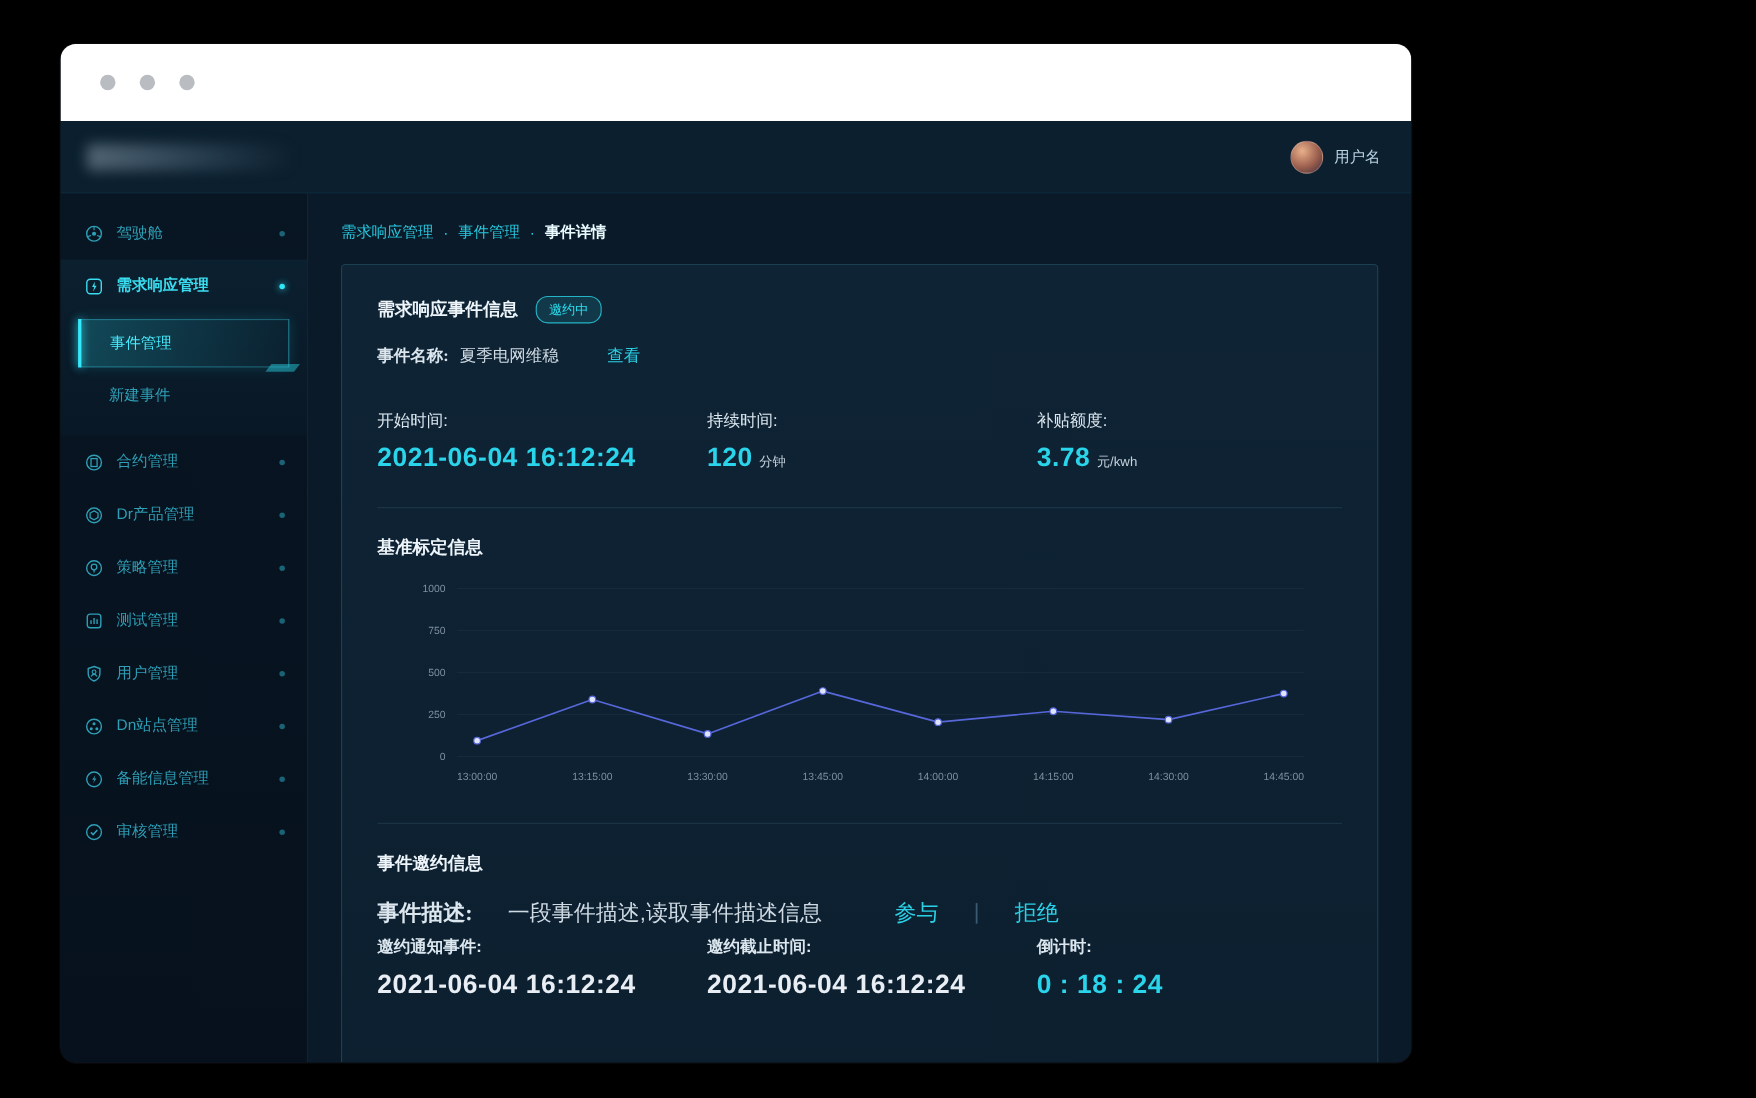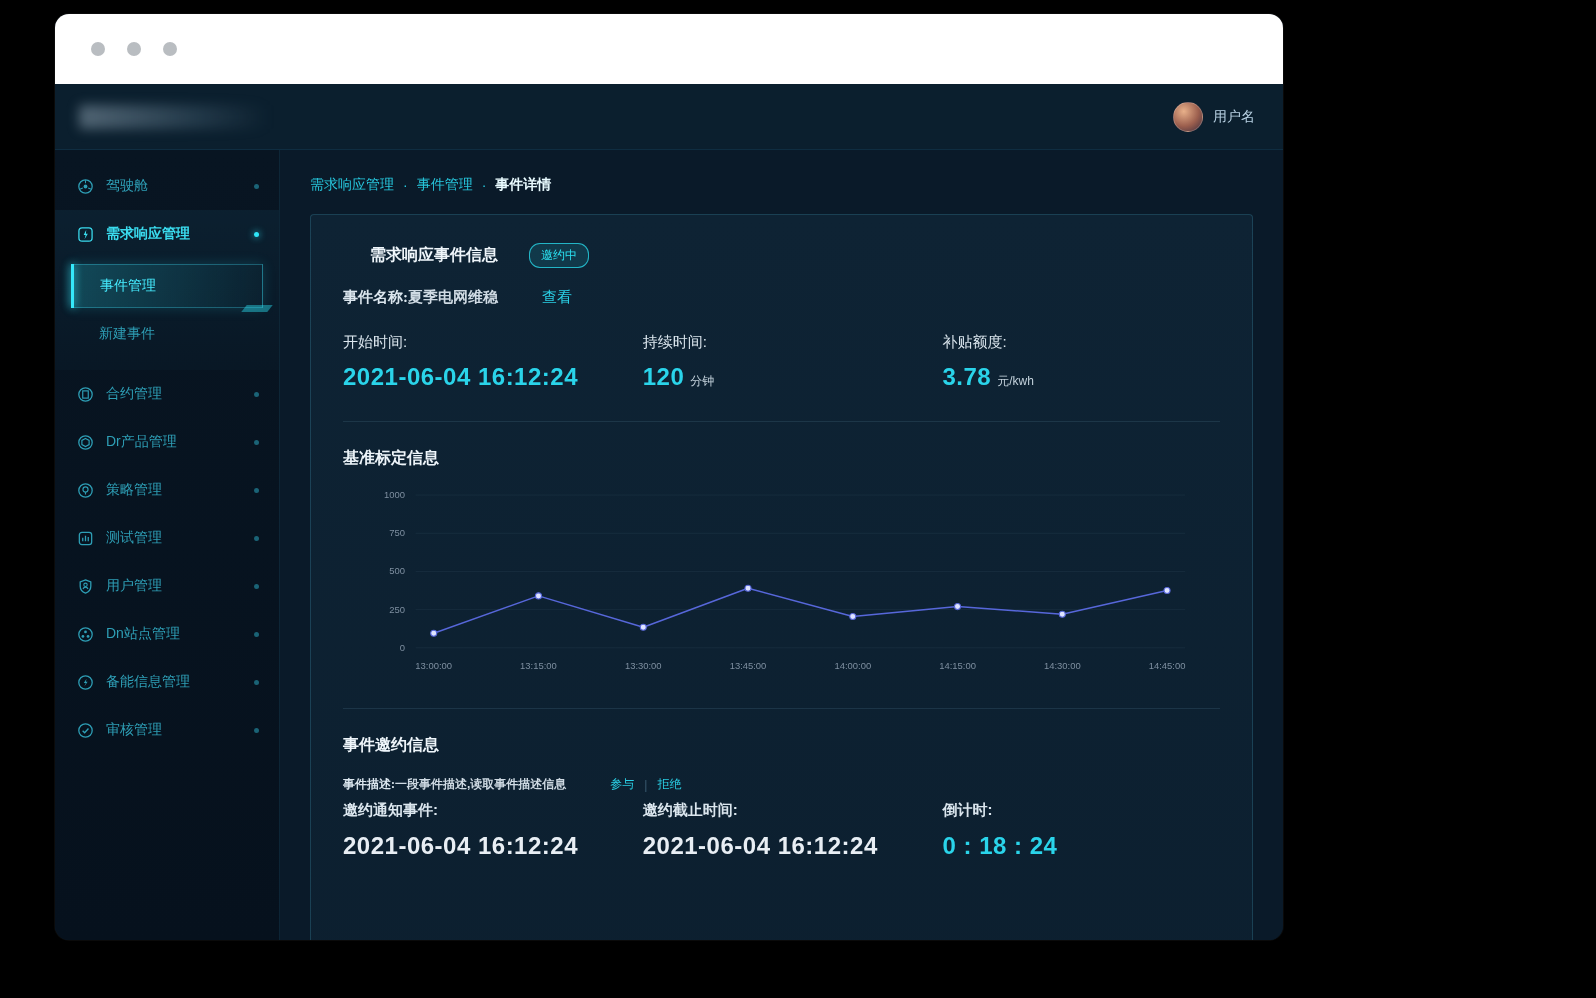--- a/index.html
+++ b/index.html
@@ -1,19 +1,19 @@
 <!DOCTYPE html>
 <html><head>
 <meta charset="utf-8">
 <style>
   * { margin:0; padding:0; box-sizing:border-box; }
   html,body { width:1596px; height:998px; background:#000; font-family:"Liberation Sans","DejaVu Sans",sans-serif; overflow:hidden; }
 
   .app-window{
-    position:absolute; left:55px; top:14px; width:1228px; height:926px;
+    position:absolute; left:55px; top:40px; width:1228px; height:926px;
     border-radius:14px; overflow:hidden; background:#0a1a29;
     box-shadow:0 0 0 1px rgba(255,255,255,0.04);
   }
   
   .titlebar{ height:70px; background:#ffffff; display:flex; align-items:center; padding-left:36px; gap:22px; }
   .tl-dot{ width:14px; height:14px; border-radius:50%; background:#b9bdc1; }
 
   
   .app-header{ height:66px; background:#0b1f2e; display:flex; align-items:center; justify-content:space-between; padding:0 28px 0 24px; border-bottom:1px solid rgba(20,60,84,.5); }
   .logo-blur{ width:190px; height:24px; border-radius:4px; background:linear-gradient(90deg,rgba(150,170,185,.5),rgba(110,140,160,.25) 60%,rgba(110,140,160,0)); filter:blur(6px); }
@@ -45,41 +45,41 @@
   .main{ flex:1; overflow:hidden; padding:26px 30px 0 30px; background:#0a1a29; }
   .breadcrumb{ font-size:14px; color:#27c8de; display:flex; align-items:center; }
   .breadcrumb .crumb{ cursor:pointer; }
   .breadcrumb .sep{ margin:0 9px; }
   .breadcrumb .current{ color:#e9fbff; font-weight:700; }
 
   .card{
     margin-top:20px; border:1px solid rgba(64,150,178,.28); border-radius:4px;
     background:linear-gradient(180deg,#0e2334,#0c1f2f); padding:28px 32px 40px 32px; min-height:860px;
   }
-  .sec-title-row{ display:flex; align-items:center; gap:31px;margin-left:27px; }
+  .sec-title-row{ display:flex; align-items:center; gap:16px; }
   .sec-title{ color:#eef5fa; font-size:16px; font-weight:700; }
   .badge{ font-size:12px; color:#2ae0f0; border:1px solid rgba(42,224,240,.75); background:rgba(42,224,240,.12); padding:3px 11px; border-radius:11px; }
 
   .name-row{ margin-top:20px; display:flex; align-items:center; font-size:15px; }
   .f-label{ color:#dbe6ee; font-weight:700;font-family:Liberation Serif, serif; }
-  .f-value{ color:#cfdae3; font-weight:700; }
+  .f-value{ color:#cfdae3; margin-left:10px; font-weight:400; }
   .link{ color:#2ad0e6; cursor:pointer; margin-left:44px; }
   .link-sep{ color:#3a5a70; margin:0 10px; }
 
-  .stats{ display:grid; grid-template-columns:1.08fr 1.08fr 1fr; margin-top:26px; }
+  .stats{ display:grid; grid-template-columns:1.08fr 1.08fr 1fr; margin-top:40px; }
   .stat .lbl{ color:#dbe6ee; font-size:15px; }
   .stat .val{ margin-top:11px; color:#2ad4ea; font-size:24px; font-weight:700; letter-spacing:.5px; }
   .stat .unit{ font-size:12px; color:#c4d2dc; font-weight:400; margin-left:6px; letter-spacing:0; }
 
   .divider{ height:1px; background:rgba(120,180,205,.14); margin:30px 0 26px 0; }
 
   .chart-wrap{ margin-top:14px; }
   .chart-wrap svg{ width:100%; height:auto; display:block; }
 
-  .desc-row{ margin-top:20px; display:flex; align-items:center; font-size:12px; }
+  .desc-row{ margin-top:20px; display:flex; align-items:center; font-size:20px;gap:22px; }
   .inv-stats{ display:grid; grid-template-columns:1.08fr 1.08fr 1fr; margin-top:8px; }
   .inv-stats .lbl{ color:#dbe6ee; font-size:15px; font-weight:700; }
   .inv-stats .val2{ margin-top:12px; color:#e8eef4; font-size:24px; font-weight:700; letter-spacing:.5px; }
   .inv-stats .val2.cyan{ color:#2ad4ea; }
 </style>
 </head>
 <body>
 
 <div class="app-window">
 

